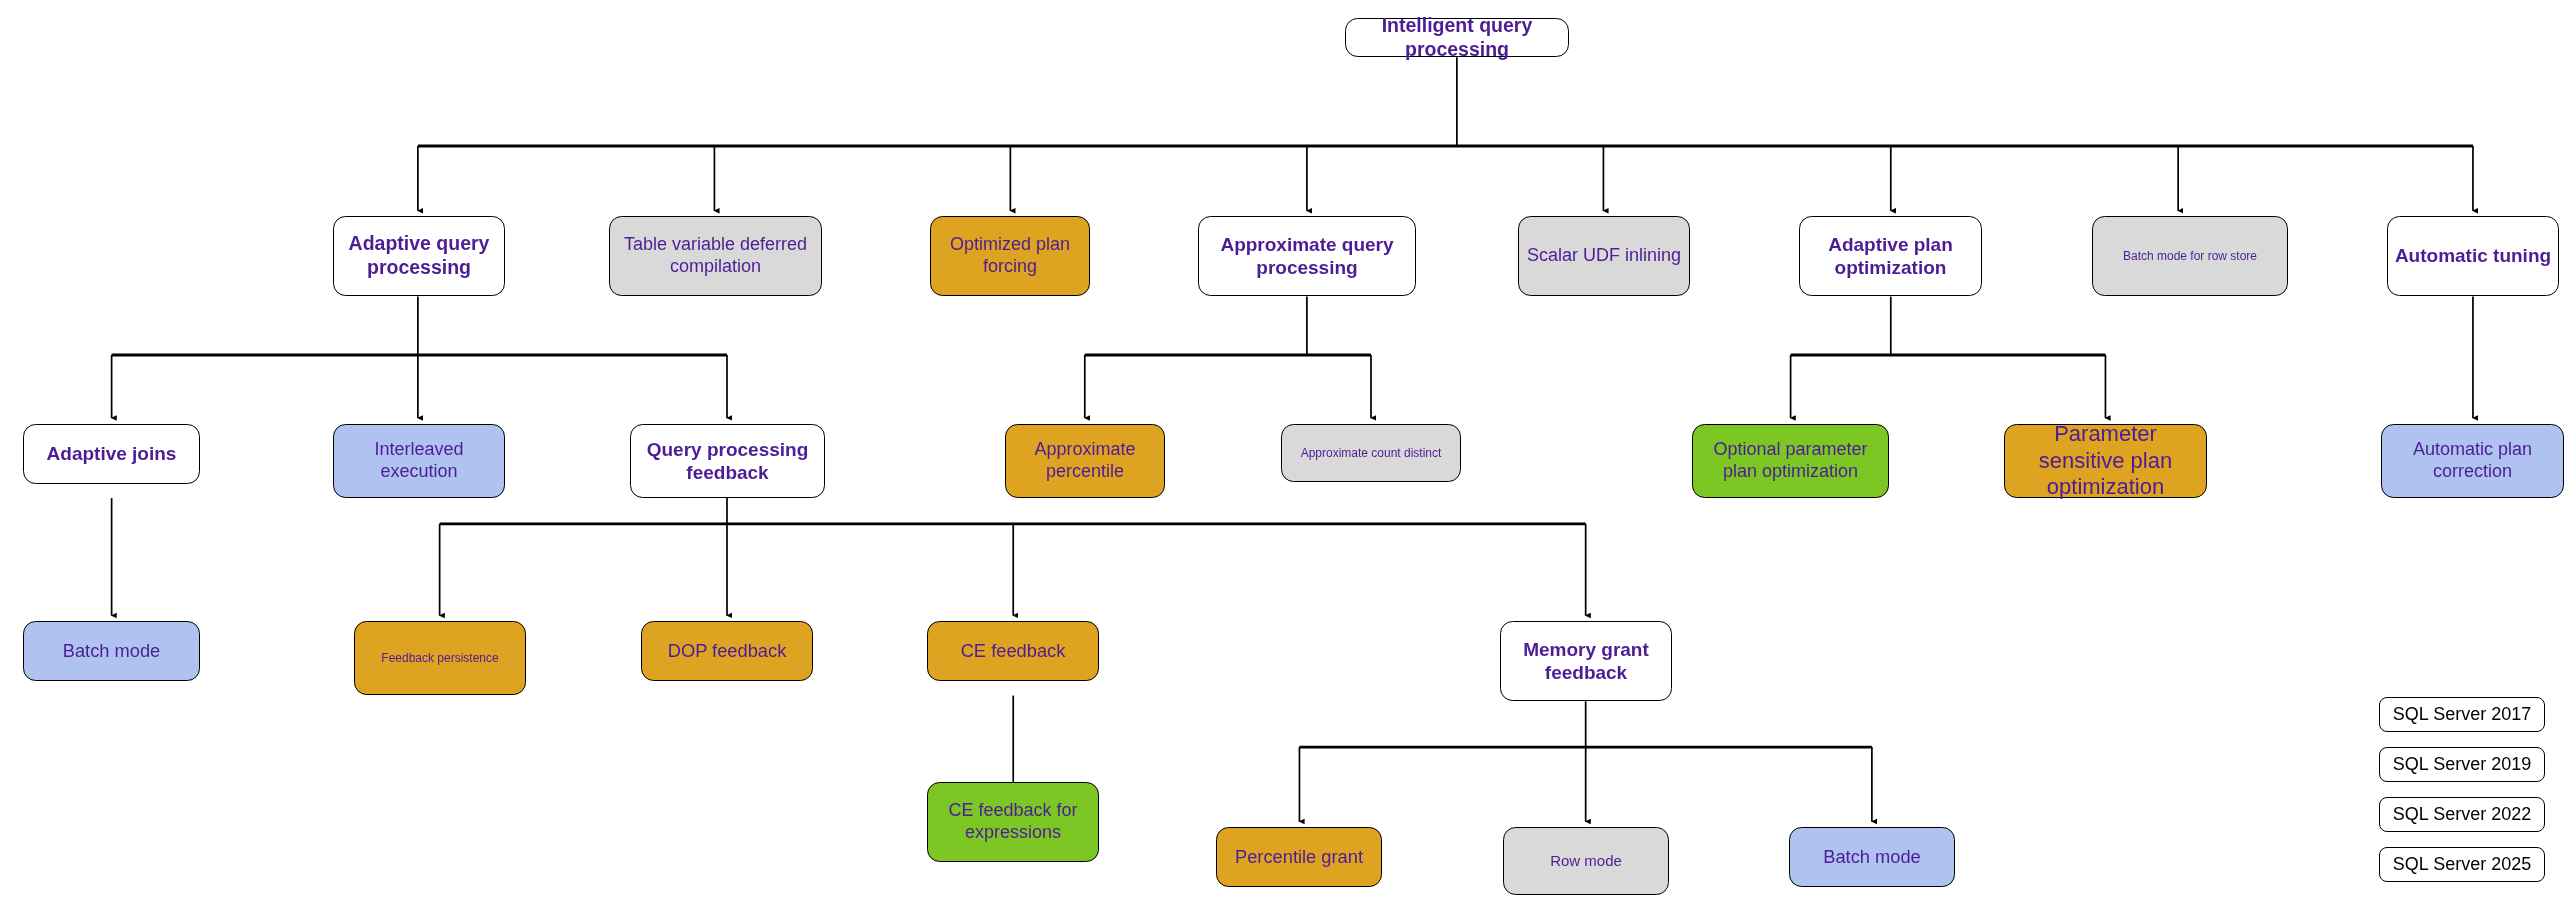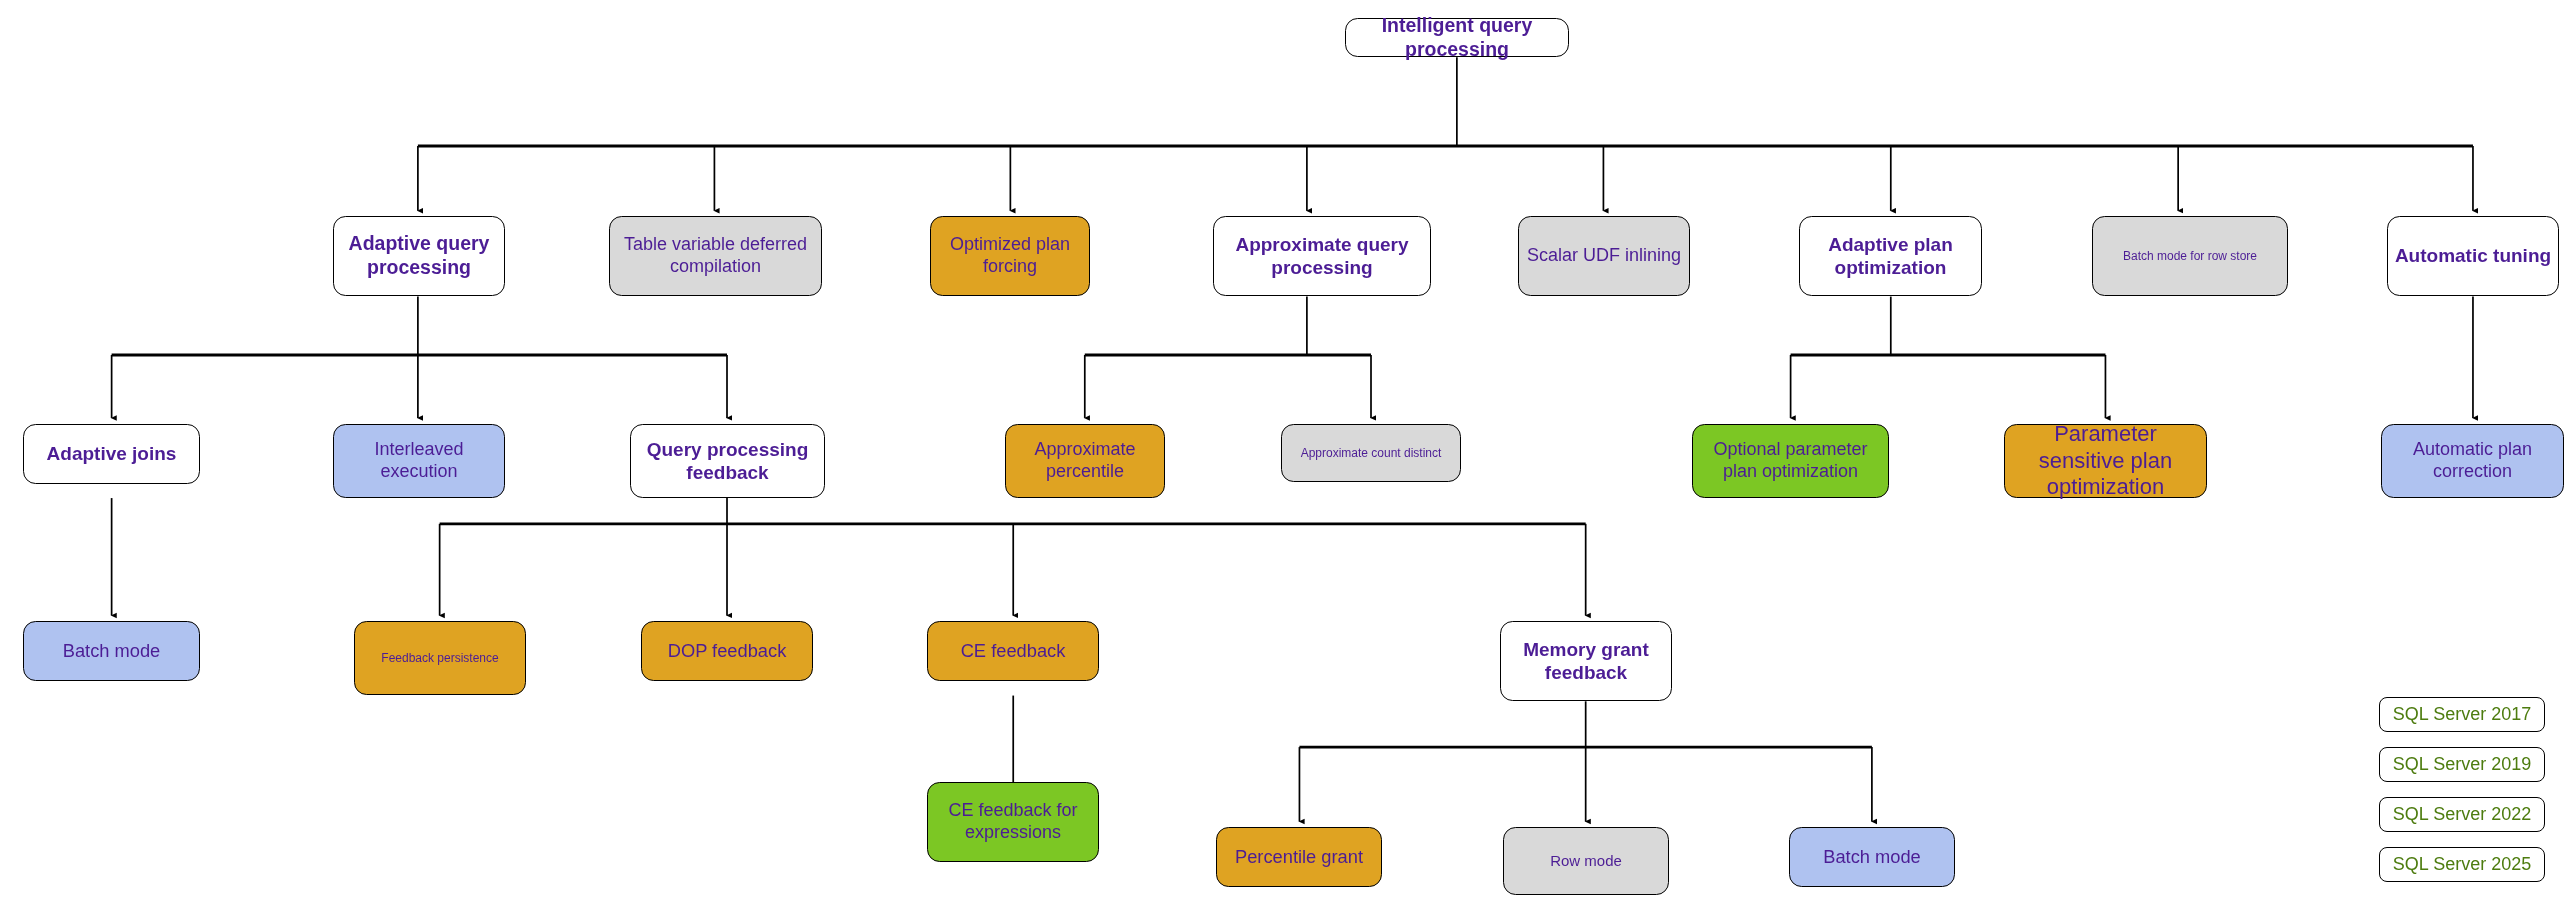--- a/index.html
+++ b/index.html
@@ -31,21 +31,21 @@
   .legend-item{
     position:absolute;
     box-sizing:border-box;
     border:1.7px solid #000000;
     border-radius:8px;
     background:#ffffff;
     display:flex;
     align-items:center;
     justify-content:center;
     font-size:18px;
-    color:#4d7c0f;
+    color:#000000;
     z-index:4;
   }
 </style>
 </head>
 <body>
 
 <div id="stage">
 
   <svg id="wires" viewBox="0 0 4500 1600">
     <defs>
@@ -111,21 +111,21 @@
 
   <div class="node bold" style="left:333px;top:216px;width:172px;height:80px;font-size:19.5px;">
     <span>Adaptive query processing</span>
   </div>
   <div class="node gray" style="left:609px;top:216px;width:213px;height:80px;font-size:18px;">
     <span>Table variable deferred compilation</span>
   </div>
   <div class="node orange" style="left:930px;top:216px;width:160px;height:80px;font-size:18px;">
     <span>Optimized plan forcing</span>
   </div>
-  <div class="node bold" style="left:1198px;top:216px;width:218px;height:80px;font-size:19px;margin-left:15px;">
+  <div class="node bold" style="left:1198px;top:216px;width:218px;height:80px;font-size:19px;">
     <span>Approximate query processing</span>
   </div>
   <div class="node gray" style="left:1518px;top:216px;width:172px;height:80px;font-size:18px;">
     <span>Scalar UDF inlining</span>
   </div>
   <div class="node bold" style="left:1799px;top:216px;width:183px;height:80px;font-size:19px;">
     <span>Adaptive plan optimization</span>
   </div>
   <div class="node gray" style="left:2092px;top:216px;width:196px;height:80px;font-size:12px;">
     <span>Batch mode for row store</span>

